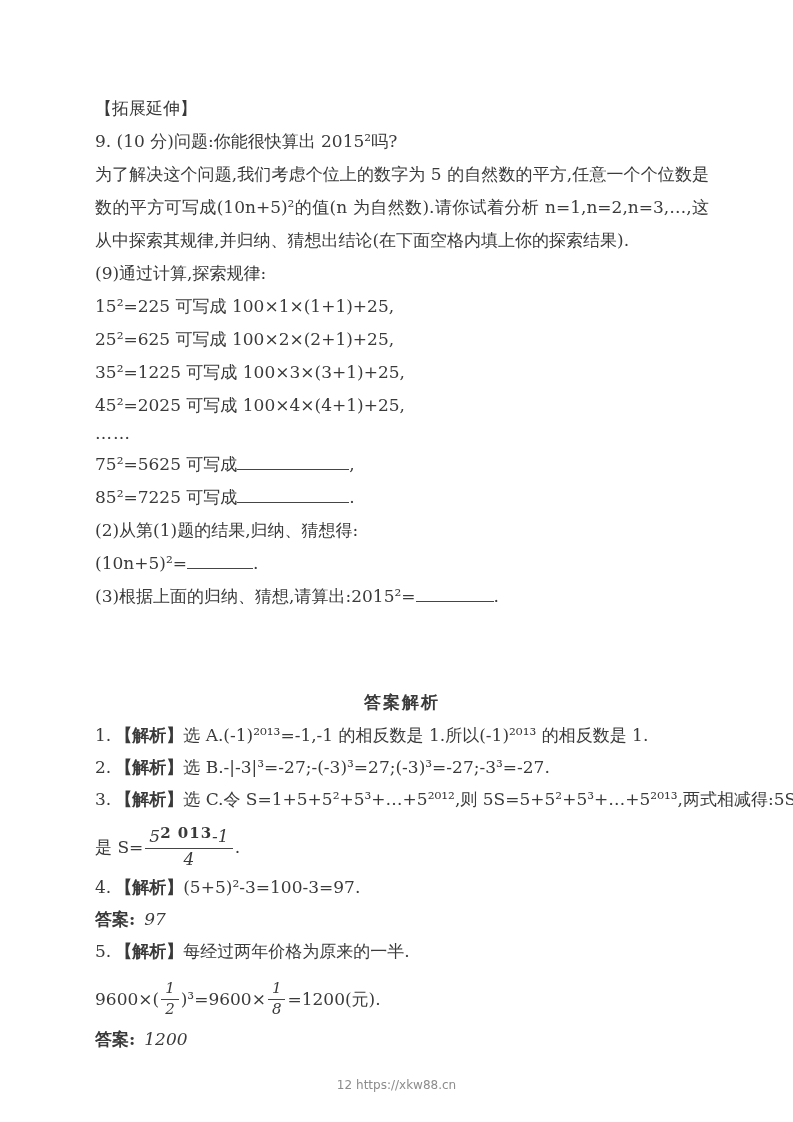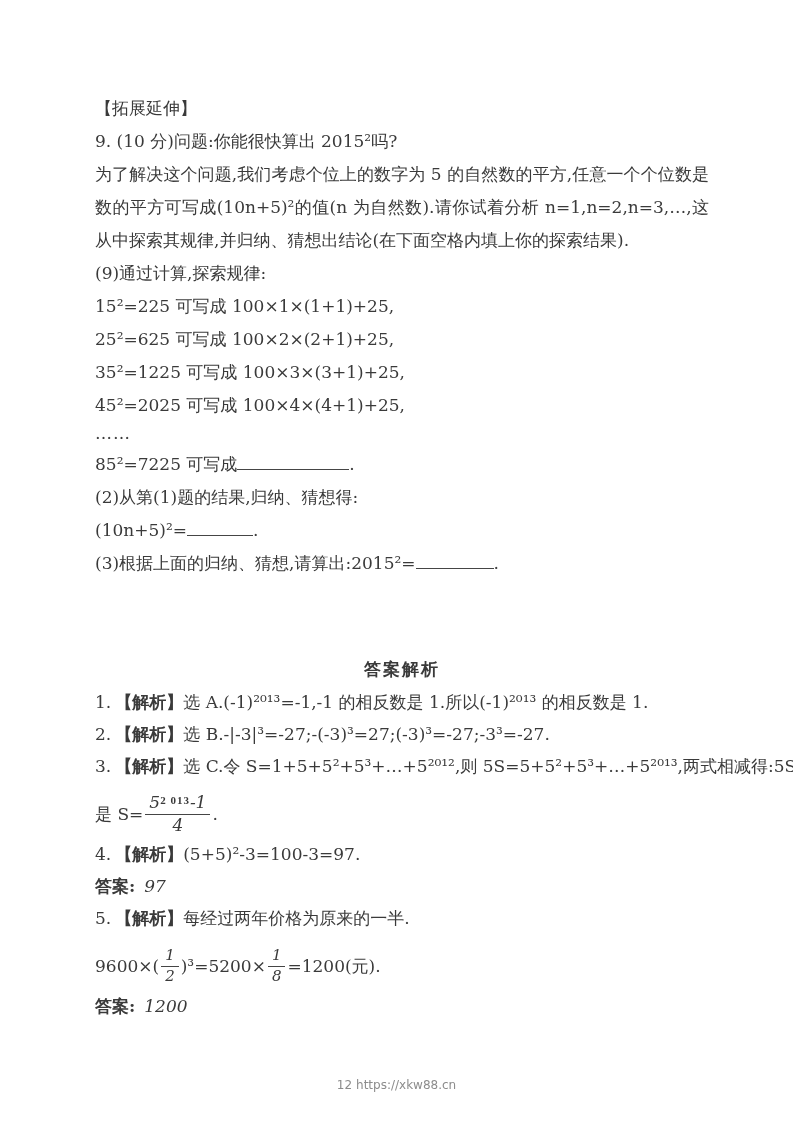--- a/index.html
+++ b/index.html
@@ -20,21 +20,21 @@
   .blank  { display:inline-block; border-bottom:1px solid #454545; height:15px; vertical-align:baseline; }
   .blank-lg { width:112px; }
   .blank-md { width:66px; }
   .blank-sm { width:78px; }
   .answers-heading { margin-top:73px; height:33px; line-height:33px; text-align:center; font-weight:bold; letter-spacing:2px; }
   .aline  { height:32px; line-height:32px; white-space:nowrap; }
   .eqline { display:flex; align-items:center; height:48px; white-space:nowrap;margin-top:8px; }
   .frac   { display:inline-block; text-align:center; vertical-align:middle; margin:0 2px; font-style:italic; }
   .frac .fnum { display:block; border-bottom:1px solid #454545; padding:0 4px 1px 4px; line-height:1.15; }
   .frac .fden { display:block; padding-top:1px; line-height:1.15; }
-  .frac sup { font-size:11px; font-style:normal; letter-spacing:1px; vertical-align:4px; font-weight:bold;font-family:Liberation Serif, serif; }
+  .frac sup { font-size:15px; font-style:normal; letter-spacing:1px; vertical-align:4px; font-weight:bold; }
   .frac-sm { font-size:15px; }
   .ansval { margin-left:9px;font-style:italic; }
   .footer {
     position:absolute; left:0; right:0; bottom:30px;
     text-align:center;
     font-family:"DejaVu Sans","Liberation Sans",sans-serif;
     font-size:12px; color:#8c8c8c;
   }
   .footer span { margin:0 2px; }
 </style>
@@ -53,20 +53,23 @@
 
   <div class="line">(9)通过计算,探索规律:</div>
 
   <div class="line">15²=225 可写成 100×1×(1+1)+25,</div>
   <div class="line">25²=625 可写成 100×2×(2+1)+25,</div>
   <div class="line">35²=1225 可写成 100×3×(3+1)+25,</div>
   <div class="line">45²=2025 可写成 100×4×(4+1)+25,</div>
 
   <div class="line line-ellipsis">……</div>
 
+  <div class="line">
+    <span>75²=5625 可写成</span><span class="blank blank-lg"></span><span>,</span>
+  </div>
   <div class="line">
     <span>85²=7225 可写成</span><span class="blank blank-lg"></span><span>.</span>
   </div>
 
   <div class="line">(2)从第(1)题的结果,归纳、猜想得:</div>
   <div class="line">
     <span>(10n+5)²=</span><span class="blank blank-md"></span><span>.</span>
   </div>
 
   <div class="line">
@@ -104,21 +107,21 @@
 
   <div class="aline">
     <span class="num">5.</span><span class="b">【解析】</span><span>每经过两年价格为原来的一半.</span>
   </div>
   <div class="eqline">
     <span>9600×(</span>
     <span class="frac frac-sm">
       <span class="fnum">1</span>
       <span class="fden">2</span>
     </span>
-    <span>)³=5200×</span>
+    <span>)³=9600×</span>
     <span class="frac frac-sm">
       <span class="fnum">1</span>
       <span class="fden">8</span>
     </span>
     <span>=1200(元).</span>
   </div>
   <div class="aline">
     <span class="b">答案:</span><span class="ansval">1200</span>
   </div>
 

